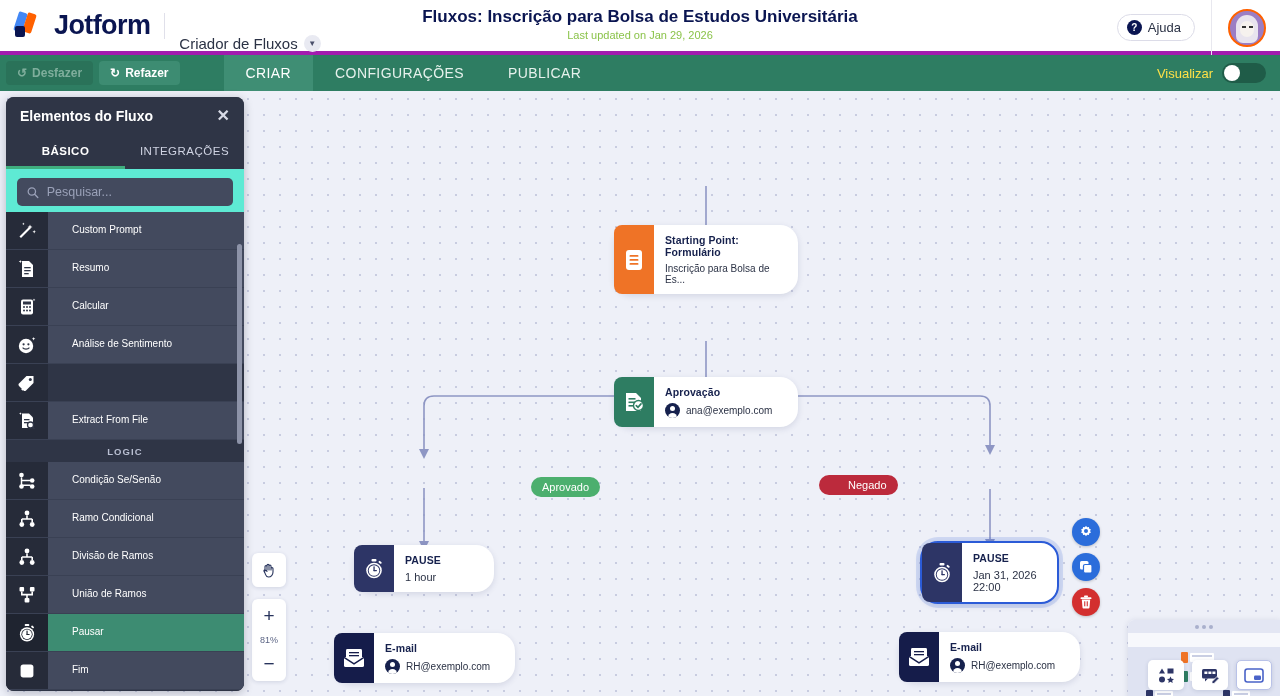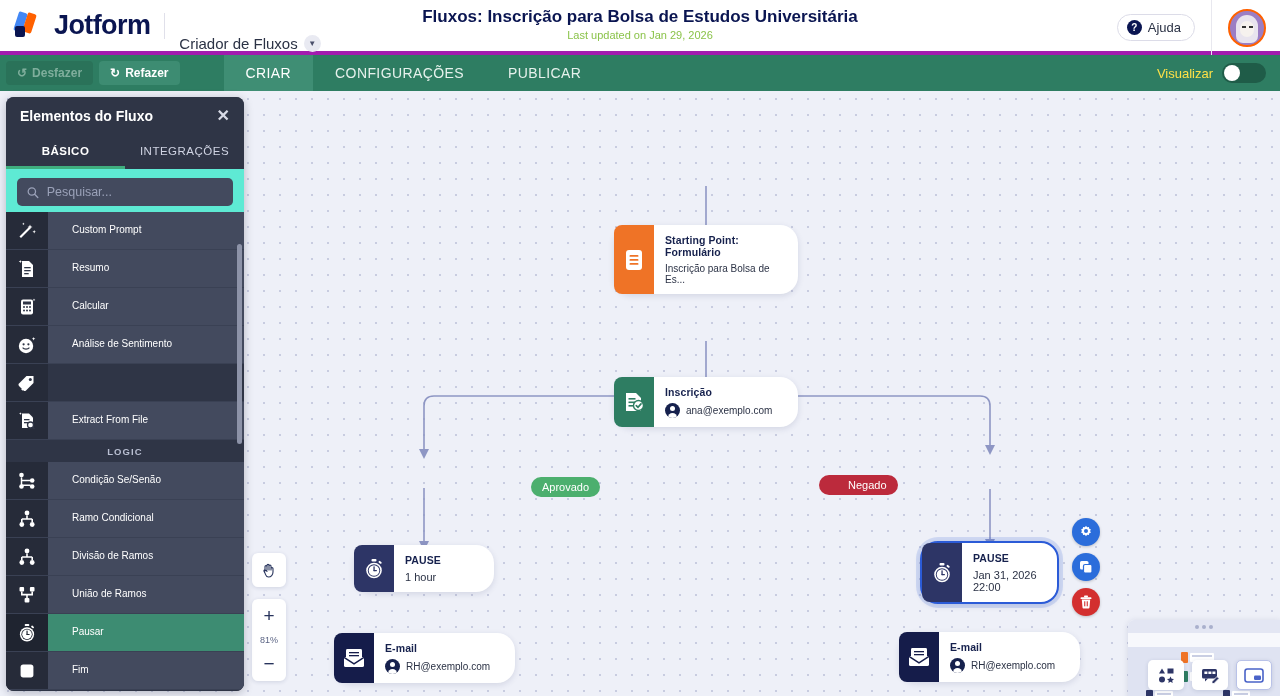--- a/index.html
+++ b/index.html
@@ -360,21 +360,21 @@
         <svg class="svgico" width="22" height="22" viewBox="0 0 22 22">
           <path d="M3 2h10l5 5v13H3z" fill="#fff"></path>
           <rect x="5.5" y="7" width="7" height="1.6" fill="#2e7d62"></rect>
           <rect x="5.5" y="10.5" width="7" height="1.6" fill="#2e7d62"></rect>
           <rect x="5.5" y="14" width="5" height="1.6" fill="#2e7d62"></rect>
           <circle cx="15.5" cy="14.5" r="5" fill="#fff" stroke="#2e7d62" stroke-width="1.4"></circle>
           <path d="M13.3 14.6l1.7 1.7 3-3.4" stroke="#2e7d62" stroke-width="1.7" fill="none" stroke-linecap="round"></path>
         </svg>
       </div>
       <div class="body">
-        <span class="nt">Inscrição</span>
+        <span class="nt">Aprovação</span>
         <span class="ns">
           <span class="user-dot ud"></span>
           <span>ana@exemplo.com</span>
         </span>
       </div>
     </div>
 
     <div class="node" style="left:354px; top:454px; width:140px;">
       <div class="icobox" style="background:#2d3566;">
         <svg class="svgico" width="22" height="22" viewBox="0 0 22 22">

